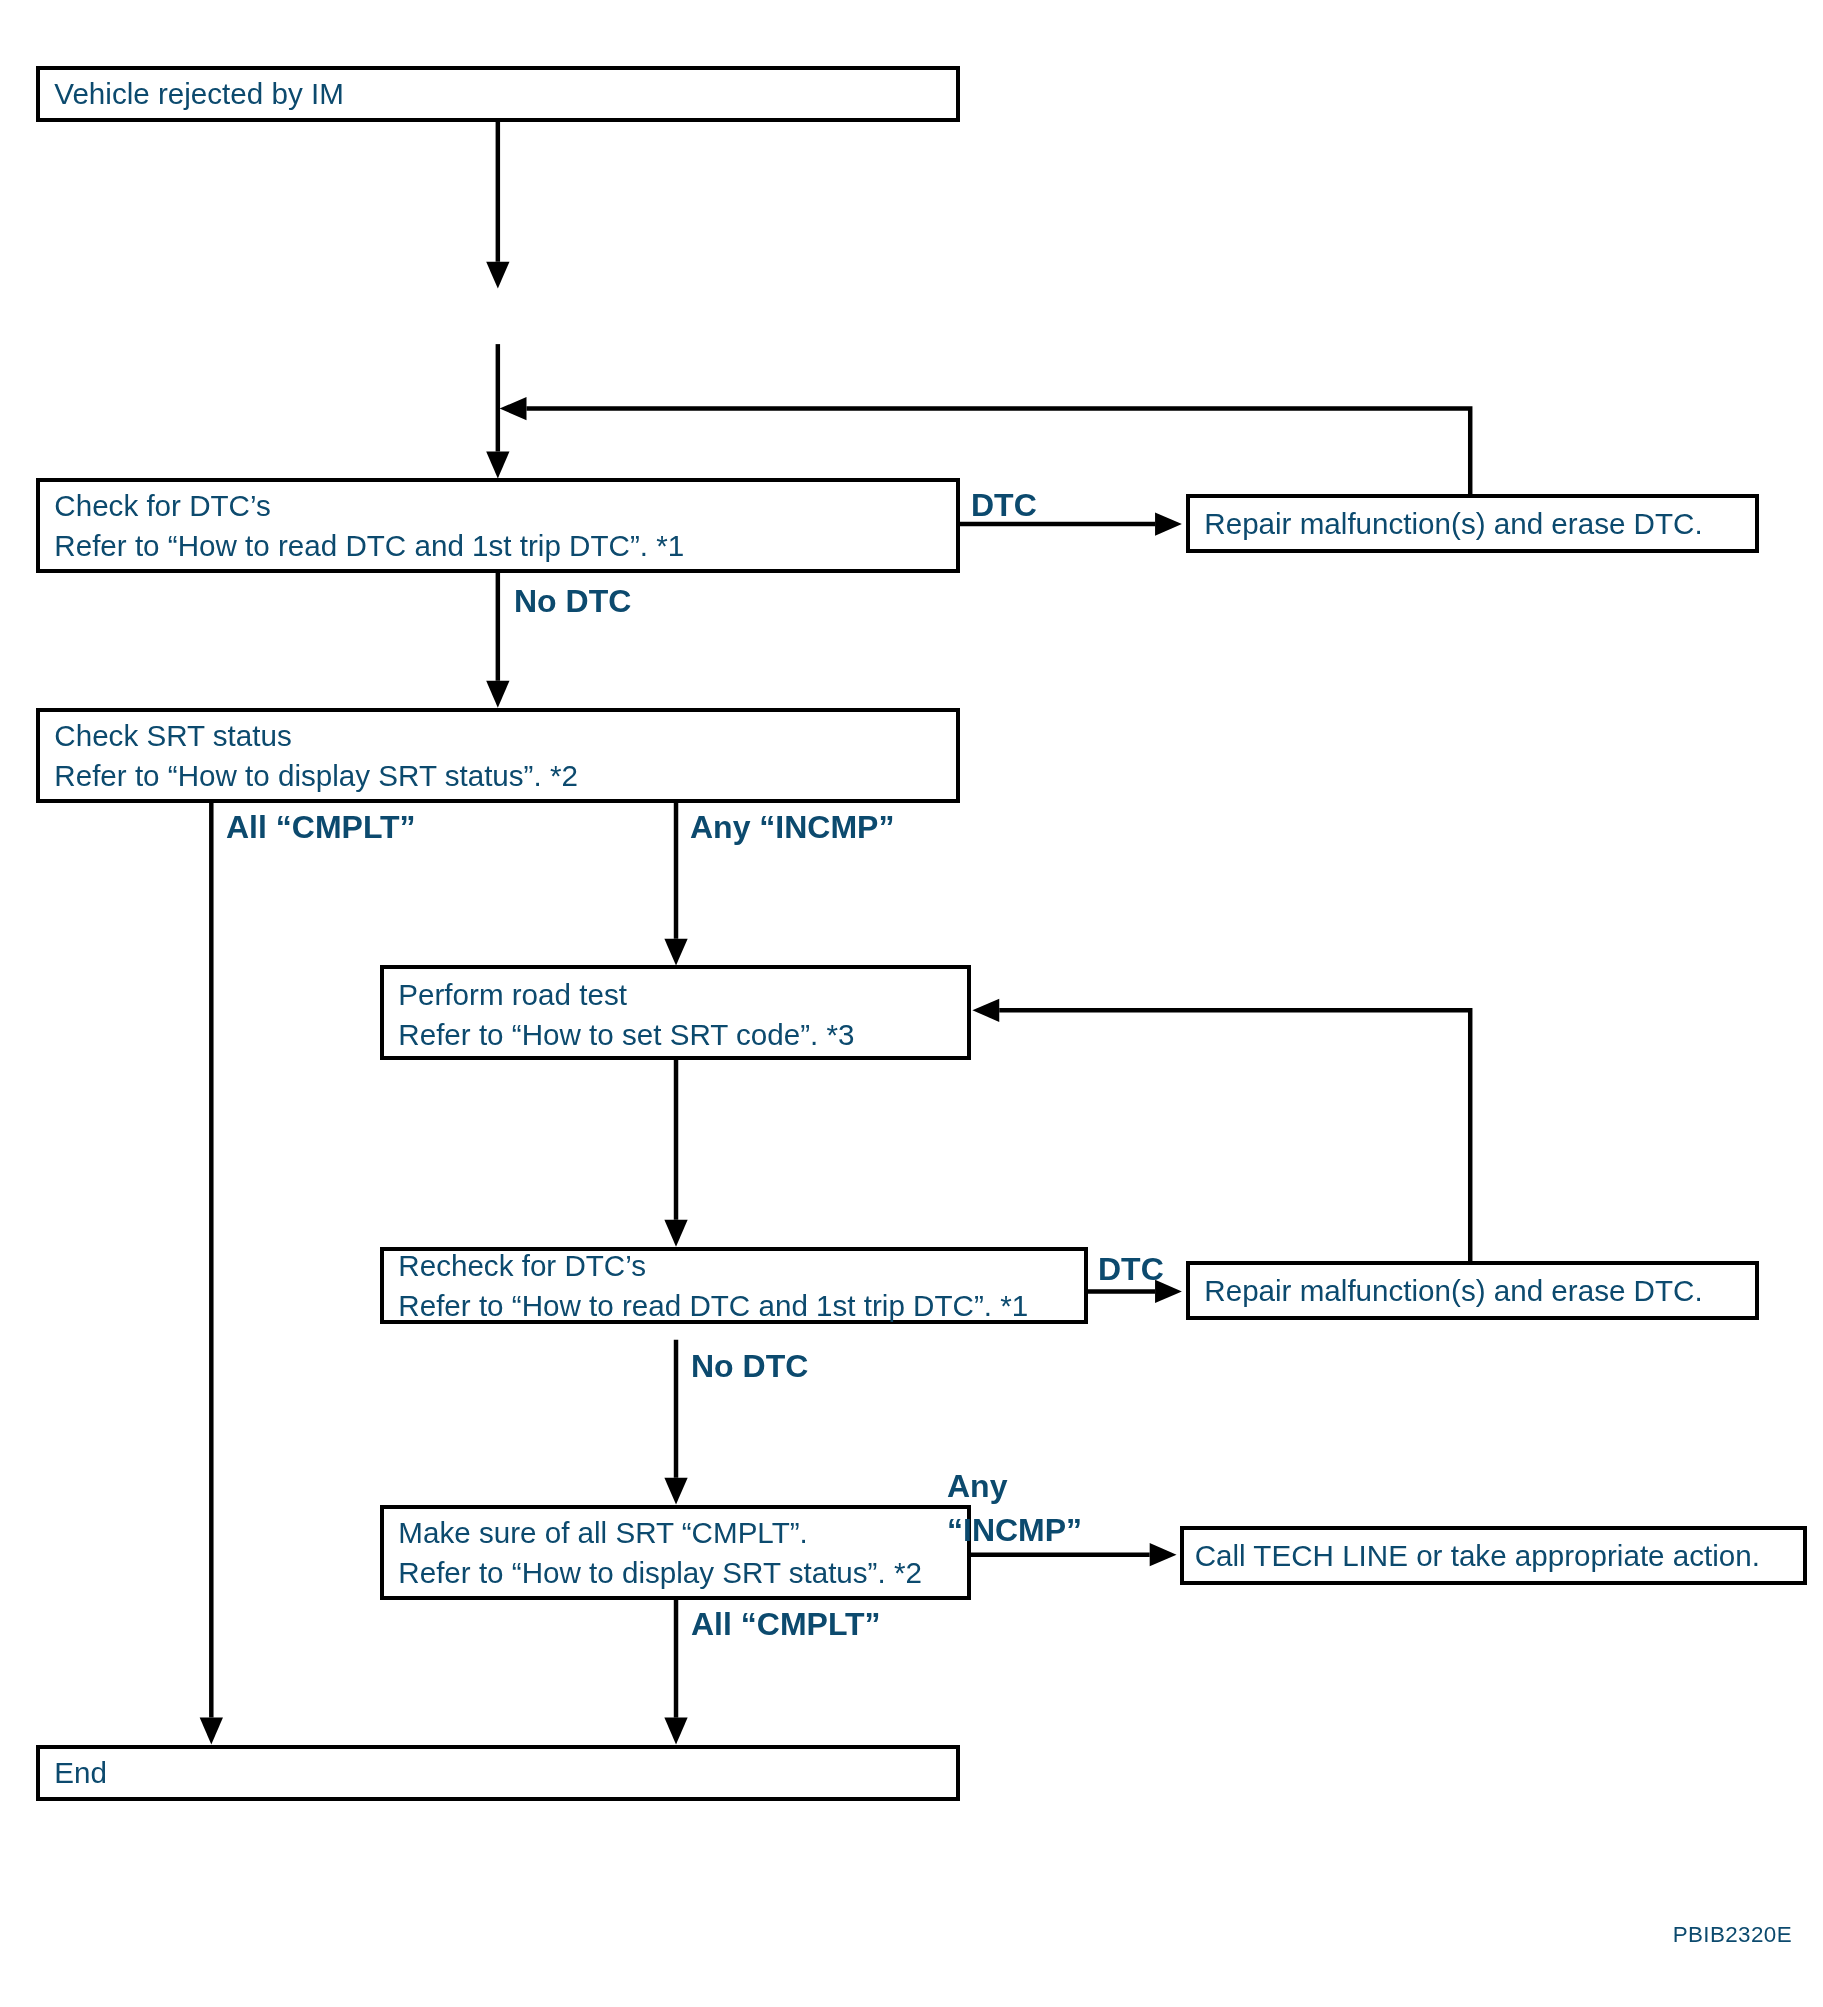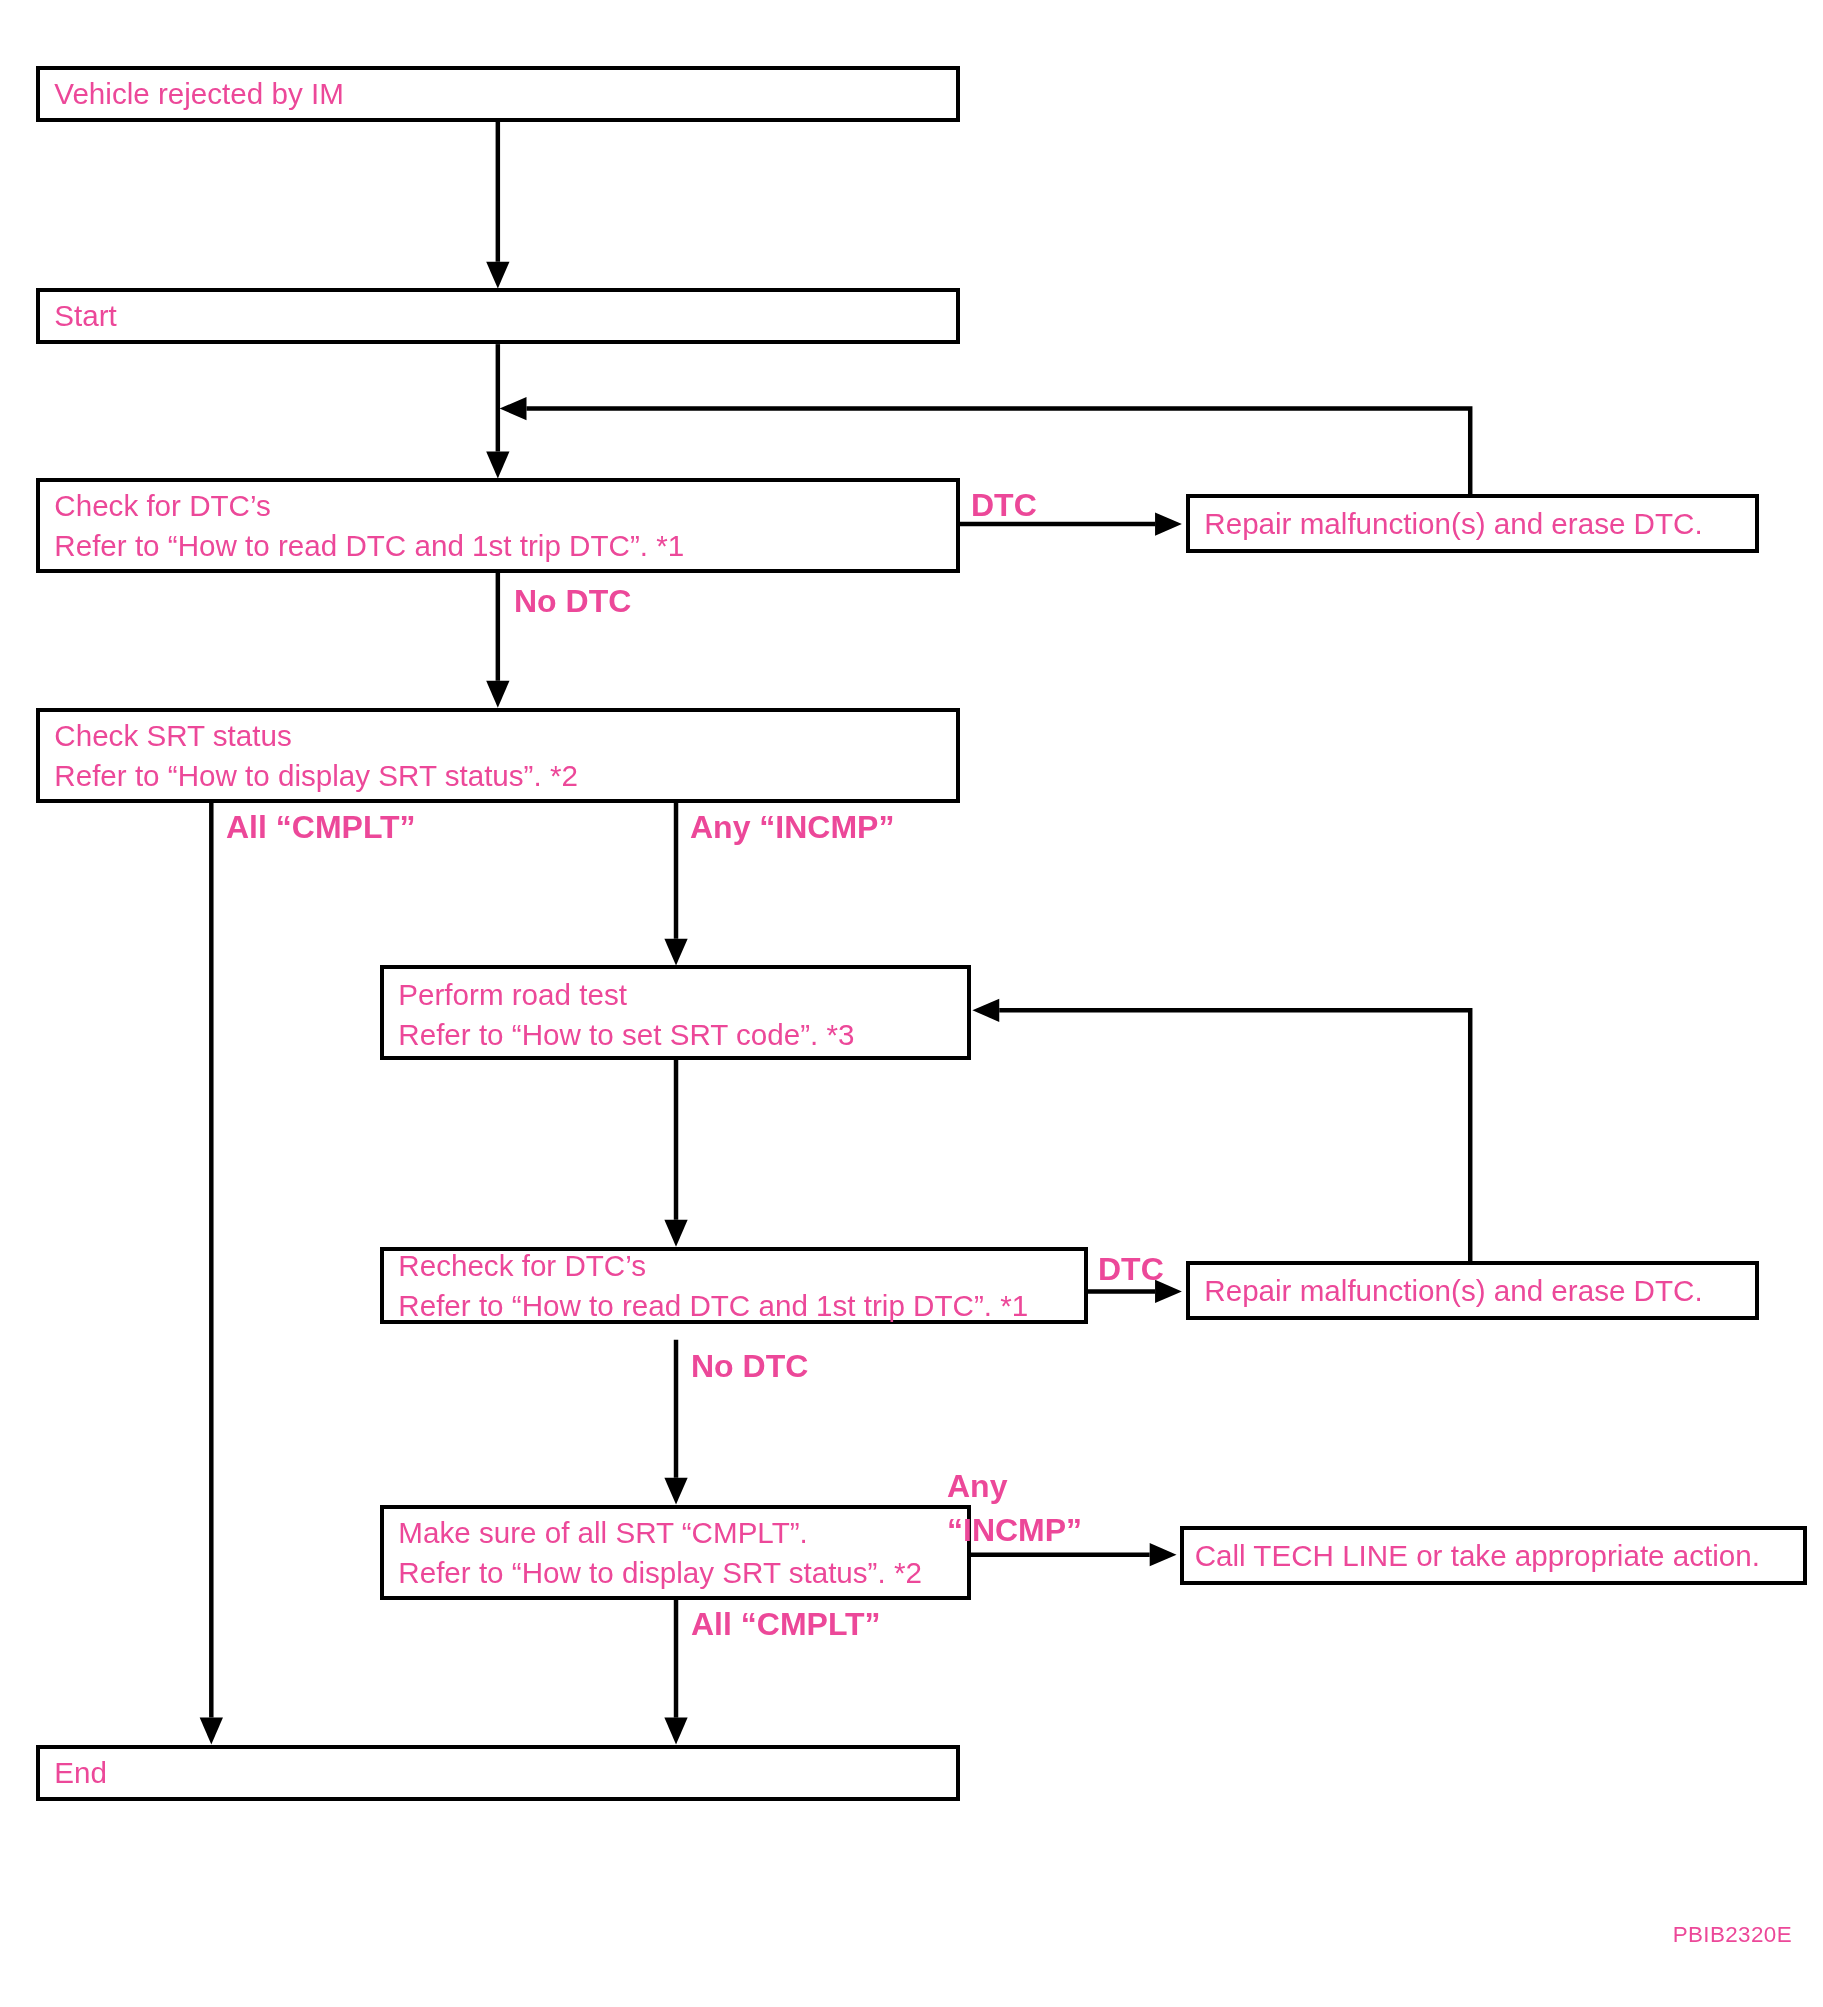--- a/index.html
+++ b/index.html
@@ -1,21 +1,21 @@
 <!DOCTYPE html>
 <html style="font-size:14.3px"><head>
 <meta charset="utf-8">
 <style>
   html,body{margin:0;padding:0;background:#ffffff;}
   .canvas{
     position:relative;
     width:1823px;height:2008px;
     background:#ffffff;
     font-family:"Liberation Sans", sans-serif;
-    color:#ec4899;
+    color:#0c4a6e;
     overflow:hidden;
   }
   .connectors{position:absolute;left:0;top:0;width:1823px;height:2008px;}
   .node{
     position:absolute;
     box-sizing:border-box;
     background:#ffffff;
     border:4.5px solid #000;
     display:flex;
     flex-direction:column;
@@ -112,23 +112,20 @@
         <path d="M755 1784 V1918" fill="none"></path>
         <polygon points="742,1918 768,1918 755,1948" stroke="none"></polygon>
       </g>
     </g>
   </svg>
 
   <div class="node" style="left:36px;top:66px;width:924px;height:56px;">
     <div>Vehicle rejected by IM</div>
   </div>
 
-  <div class="node" style="left:36px;top:288px;width:924px;height:56px;">
-    <div>Start</div>
-  </div>
 
   <div class="node" style="left:36px;top:478px;width:924px;height:95px;">
     <div>Check for DTC’s</div>
     <div>Refer to “How to read DTC and 1st trip DTC”. *1</div>
   </div>
 
   <div class="node" style="left:1186px;top:494px;width:573px;height:59px;">
     <div>Repair malfunction(s) and erase DTC.</div>
   </div>
 

